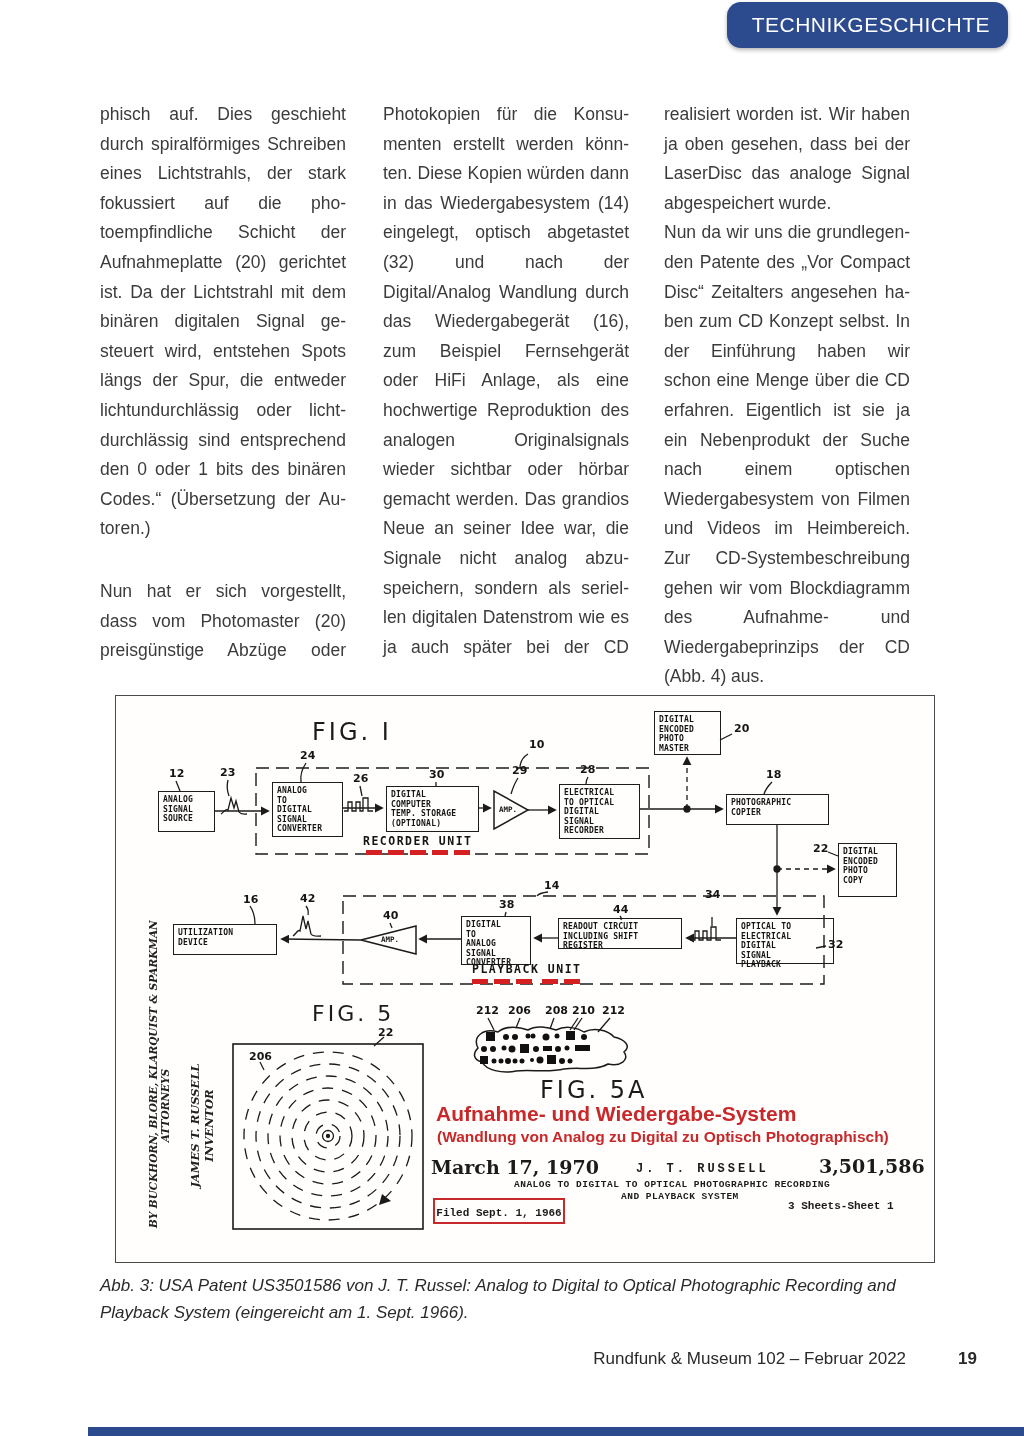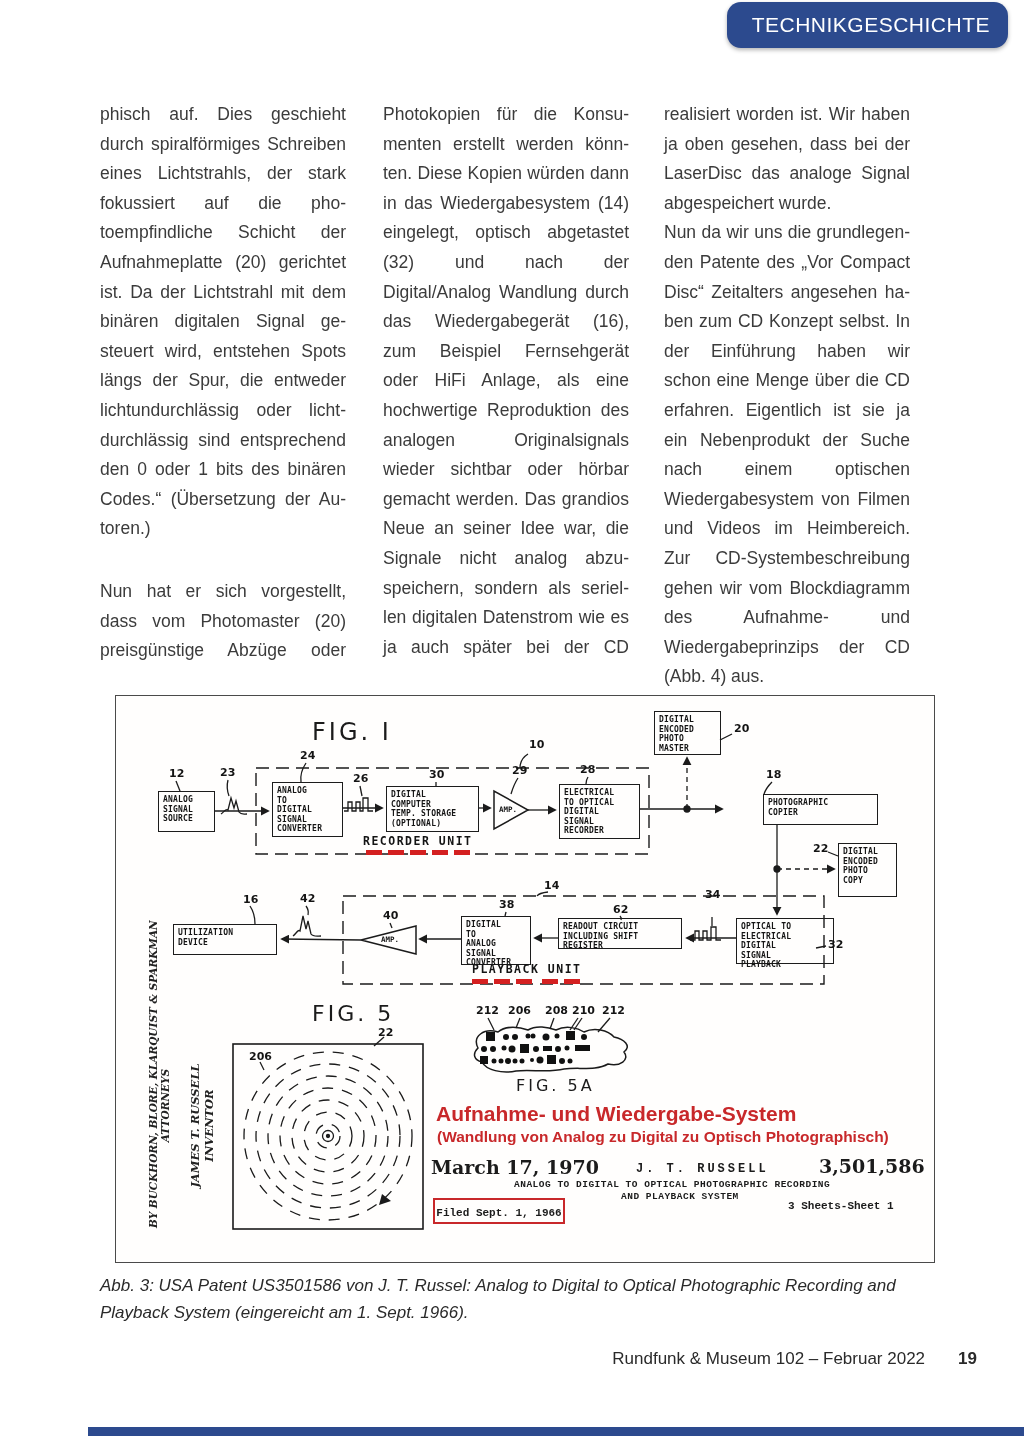--- a/index.html
+++ b/index.html
@@ -59,21 +59,21 @@
     border:2.5px solid #c8282a; font:bold 11px/26px "Liberation Mono", monospace; color:#1b1b1b;
     text-align:center; box-sizing:border-box; }
   .pt-sheet  { position:absolute; left:672px; top:504px; font:bold 11px "Liberation Mono", monospace; color:#1b1b1b; }
   
   .caption {
     position:absolute; left:100px; top:1272px; width:800px;
     font:italic 17px/27px "Liberation Sans", sans-serif; color:#2a2a2a;
   }
   .footer {
     position:absolute; left:0; top:1349px; width:977px;
-    display:flex; justify-content:flex-end; align-items:baseline; gap:33px;
+    display:flex; justify-content:flex-end; align-items:baseline; gap:52px;
     font-size:17px; color:#2a2a2a;
   }
   .footer .pno { font-weight:bold; }
   .bottombar { position:absolute; left:88px; top:1427px; width:936px; height:9px; background:#2c4a8e; }
 </style>
 </head>
 <body>
 
 <div id="page">
 
@@ -248,21 +248,21 @@
 (OPTIONAL)</div>
     <div class="pbox" style="left:443px; top:88px; width:81px;  height:55px;">ELECTRICAL
 TO OPTICAL
 DIGITAL
 SIGNAL
 RECORDER</div>
     <div class="pbox" style="left:538px; top:15px; width:67px;  height:44px;">DIGITAL
 ENCODED
 PHOTO
 MASTER</div>
-    <div class="pbox" style="left:610px; top:98px; width:115px; height:31px;margin-left:37px;">PHOTOGRAPHIC
+    <div class="pbox" style="left:610px; top:98px; width:103px; height:31px;">PHOTOGRAPHIC
 COPIER</div>
     <div class="pbox" style="left:722px; top:147px; width:59px; height:54px;">DIGITAL
 ENCODED
 PHOTO
 COPY</div>
     <div class="pbox" style="left:57px;  top:228px; width:104px; height:31px;">UTILIZATION
 DEVICE</div>
     <div class="pbox" style="left:345px; top:220px; width:70px;  height:49px;">DIGITAL
 TO
 ANALOG
@@ -287,21 +287,21 @@
     <div class="ref" style="left:313px; top:72px;">30</div>
     <div class="ref" style="left:396px; top:68px;">29</div>
     <div class="ref" style="left:464px; top:67px;">28</div>
     <div class="ref" style="left:618px; top:26px;">20</div>
     <div class="ref" style="left:650px; top:72px;">18</div>
     <div class="ref" style="left:697px; top:146px;">22</div>
     <div class="ref" style="left:127px; top:197px;">16</div>
     <div class="ref" style="left:184px; top:196px;">42</div>
     <div class="ref" style="left:267px; top:213px;">40</div>
     <div class="ref" style="left:383px; top:202px;">38</div>
-    <div class="ref" style="left:497px; top:207px;">62</div>
+    <div class="ref" style="left:497px; top:207px;">44</div>
     <div class="ref" style="left:589px; top:192px;">34</div>
     <div class="ref" style="left:712px; top:242px;">32</div>
     <div class="ref" style="left:428px; top:183px;">14</div>
 
     <div class="unitlabel" style="left:247px; top:138px;">RECORDER UNIT</div>
     <div class="unitlabel" style="left:356px; top:266px;">PLAYBACK UNIT</div>
 
     <div class="figtitle" style="left:160px; top:305px; font-size:22px;margin-left:36px;">FIG. 5</div>
     <div class="ref" style="left:262px; top:330px;">22</div>
     <div class="ref" style="left:133px; top:354px;">206</div>
@@ -313,21 +313,21 @@
     <div class="vtext" style="left:72px; top:532px; width:205px; font-size:11.5px;">
       <div>JAMES  T. RUSSELL</div>
       <div>INVENTOR</div>
     </div>
 
     <div class="ref" style="left:360px; top:308px;">212</div>
     <div class="ref" style="left:392px; top:308px;">206</div>
     <div class="ref" style="left:429px; top:308px;">208</div>
     <div class="ref" style="left:456px; top:308px;">210</div>
     <div class="ref" style="left:486px; top:308px;">212</div>
-    <div class="figtitle" style="left:400px; top:380px; font-size:16px;">FIG. 5A</div>
+    <div class="figtitle" style="left:424px; top:380px; font-size:24px;">FIG. 5A</div>
 
     <div class="redtitle">Aufnahme- und Wiedergabe-System</div>
     <div class="redsub">(Wandlung von Analog zu Digital zu Optisch Photographisch)</div>
     <div class="pt-date">March 17, 1970</div>
     <div class="pt-inv">J. T. RUSSELL</div>
     <div class="pt-num">3,501,586</div>
     <div class="pt-title1">ANALOG TO DIGITAL TO OPTICAL PHOTOGRAPHIC RECORDING</div>
     <div class="pt-title2">AND PLAYBACK SYSTEM</div>
     <div class="pt-filed">Filed Sept. 1, 1966</div>
     <div class="pt-sheet">3 Sheets-Sheet 1</div>

